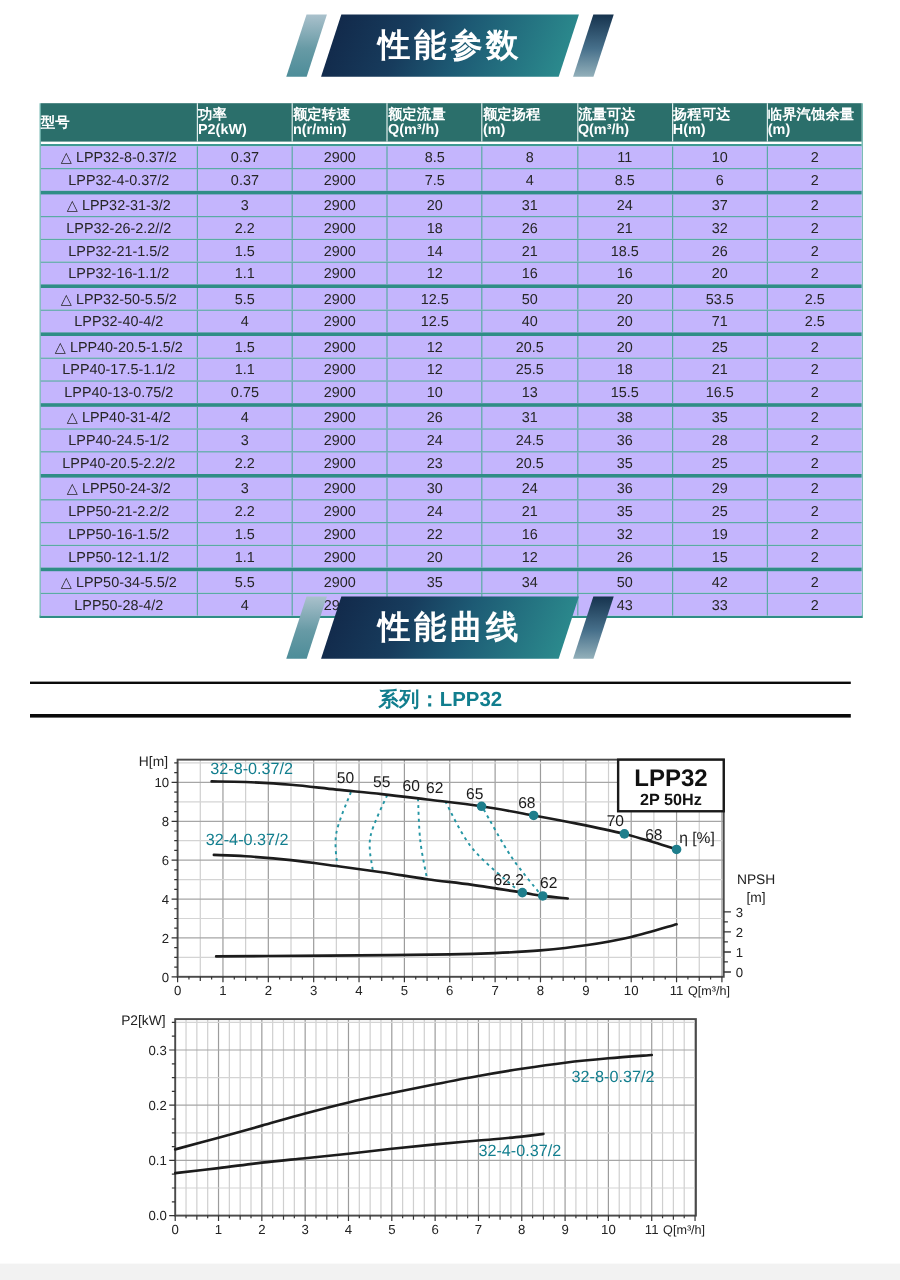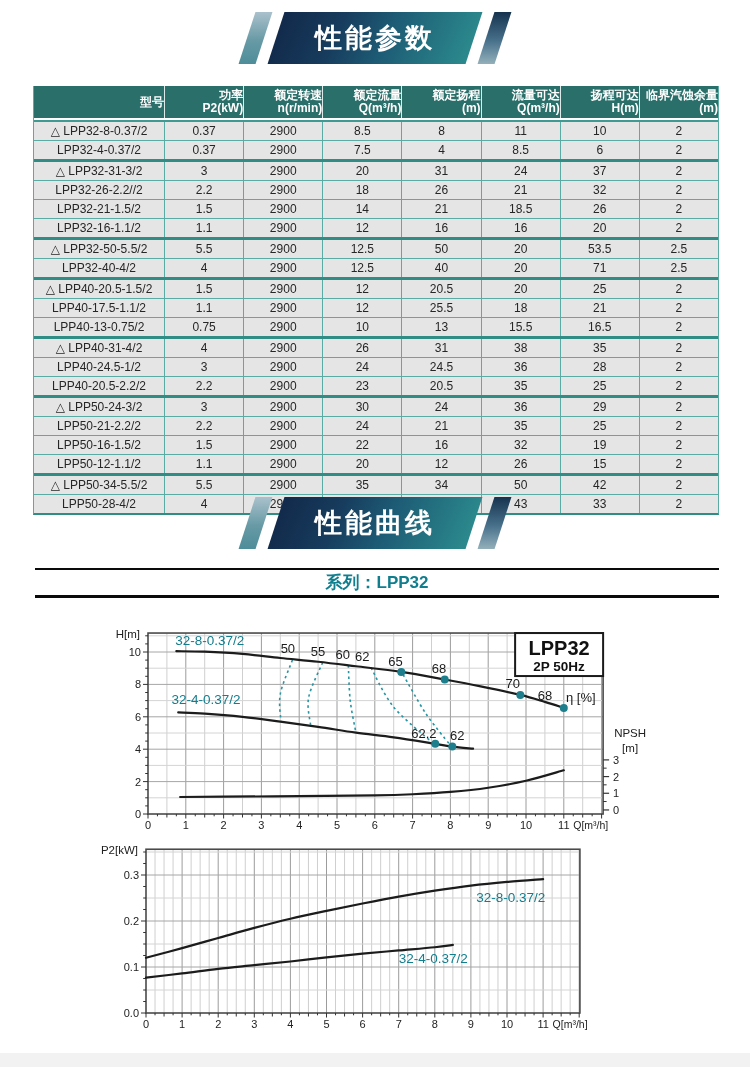--- a/index.html
+++ b/index.html
@@ -9,32 +9,32 @@
   .banner{position:absolute;left:0;right:0;height:52px;display:flex;justify-content:center;align-items:stretch;}
   .b-stripe-l{width:17px;transform:skewX(-18deg);background:linear-gradient(180deg,#aac1cc 0%,#679aa5 55%,#4d8d99 100%);margin-right:12px;}
   .b-main{width:198px;transform:skewX(-18deg);background:linear-gradient(97deg,#122a4b 0%,#173c5d 30%,#1d5a74 55%,#2b8a8d 100%);
           display:flex;align-items:center;justify-content:center;}
   .b-main span{transform:skewX(18deg);color:#fff;font-size:27px;font-weight:bold;letter-spacing:3px;}
   .b-stripe-r{width:17px;transform:skewX(-18deg);background:linear-gradient(180deg,#16334e 0%,#47708b 55%,#93b0ba 100%);margin-left:12px;}
   
   #perf-table{position:absolute;top:86px;left:33px;width:684px;
               border-left:1px solid #5aaba4;border-right:1px solid #5aaba4;border-bottom:2px solid #2f8d86;}
   .thead{display:grid;grid-template-columns:130px repeat(7,1fr);background:#2b6f6b;margin-bottom:2px;}
-  .th{height:32px;display:flex;flex-direction:column;align-items:flex-end;justify-content:center;
+  .th{height:32px;display:flex;flex-direction:column;align-items:flex-start;justify-content:center;
       color:#fff;font-size:12px;font-weight:bold;line-height:13px;border-left:1px solid #dcebe9;}
   .th:first-child{border-left:none;}
   .tbody{border-top:2px solid #3f9a94;}
-  .tr{display:grid;grid-template-columns:130px repeat(7,1fr);border-top:1px solid #5aaba4;background:#e5e5e5;}
+  .tr{display:grid;grid-template-columns:130px repeat(7,1fr);border-top:1px solid #5aaba4;background:#c4b5fd;}
   .tr.group{border-top:3px solid #2f8d86;}
   .tr:first-child{border-top:0 !important;}
   .td{height:18px;line-height:18px;font-size:12px;color:#262626;text-align:center;border-left:1px solid #5aaba4;
       white-space:nowrap;overflow:hidden;}
   .td:first-child{border-left:none;}
   
-  #series-bar{position:absolute;top:568px;left:35px;width:684px;height:25px;display:flex;
+  #series-bar{position:absolute;top:568px;left:25px;width:684px;height:25px;display:flex;
               border-top:2px solid #0a0a0a;border-bottom:3px solid #0a0a0a;}
   .sb-cell{flex:1;display:flex;align-items:center;justify-content:center;
            font-size:17px;font-weight:bold;color:#117e8e;border-right:2px solid #0a0a0a;}
   .sb-cell:last-child{border-right:none;}
   
   #chart1{position:absolute;top:620px;left:0;}
   #chart2{position:absolute;top:843px;left:0;}
   #footer-strip{position:absolute;left:0;right:0;top:1053px;height:14px;background:#f2f2f2;}
   svg text{font-family:"Liberation Sans","DejaVu Sans",sans-serif;}
 </style>

